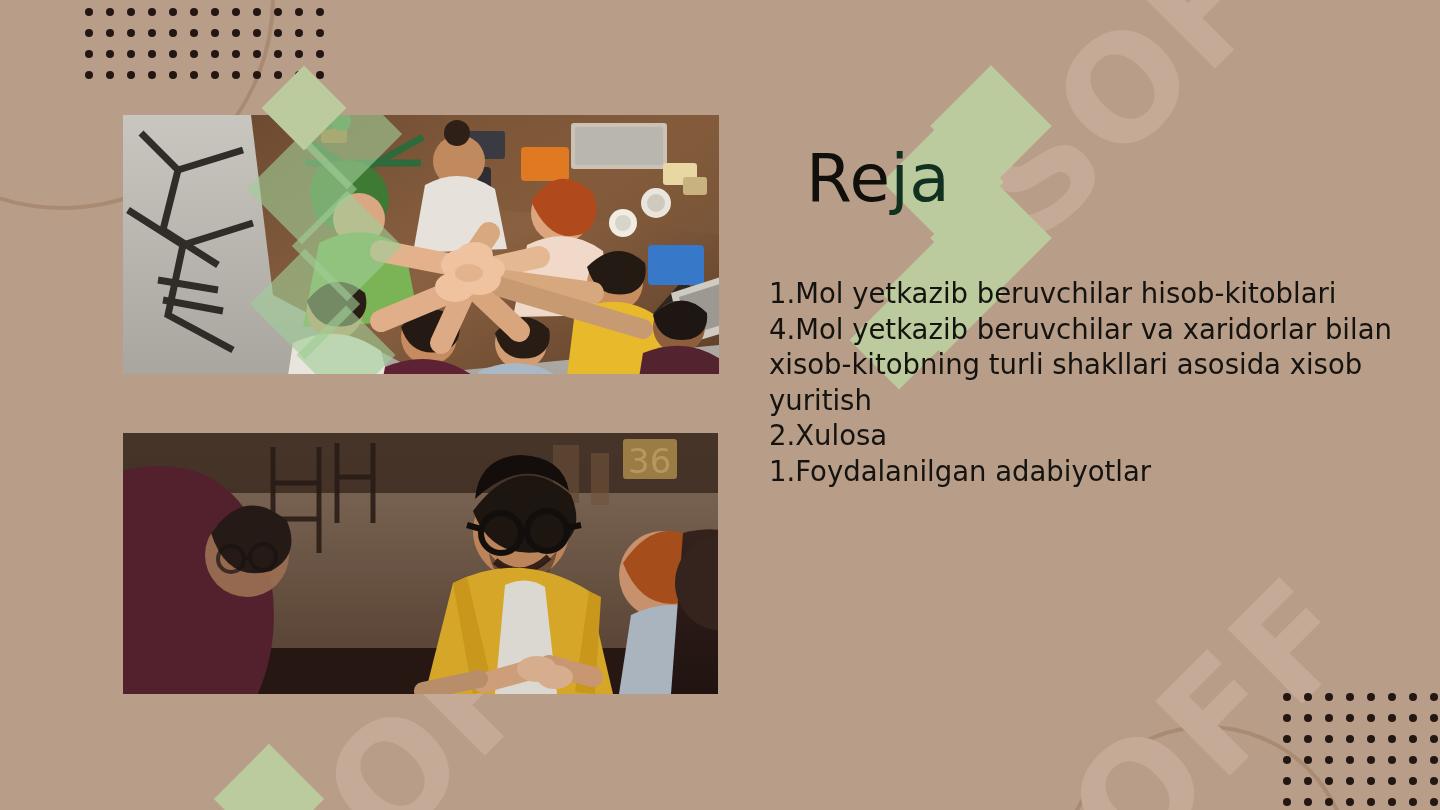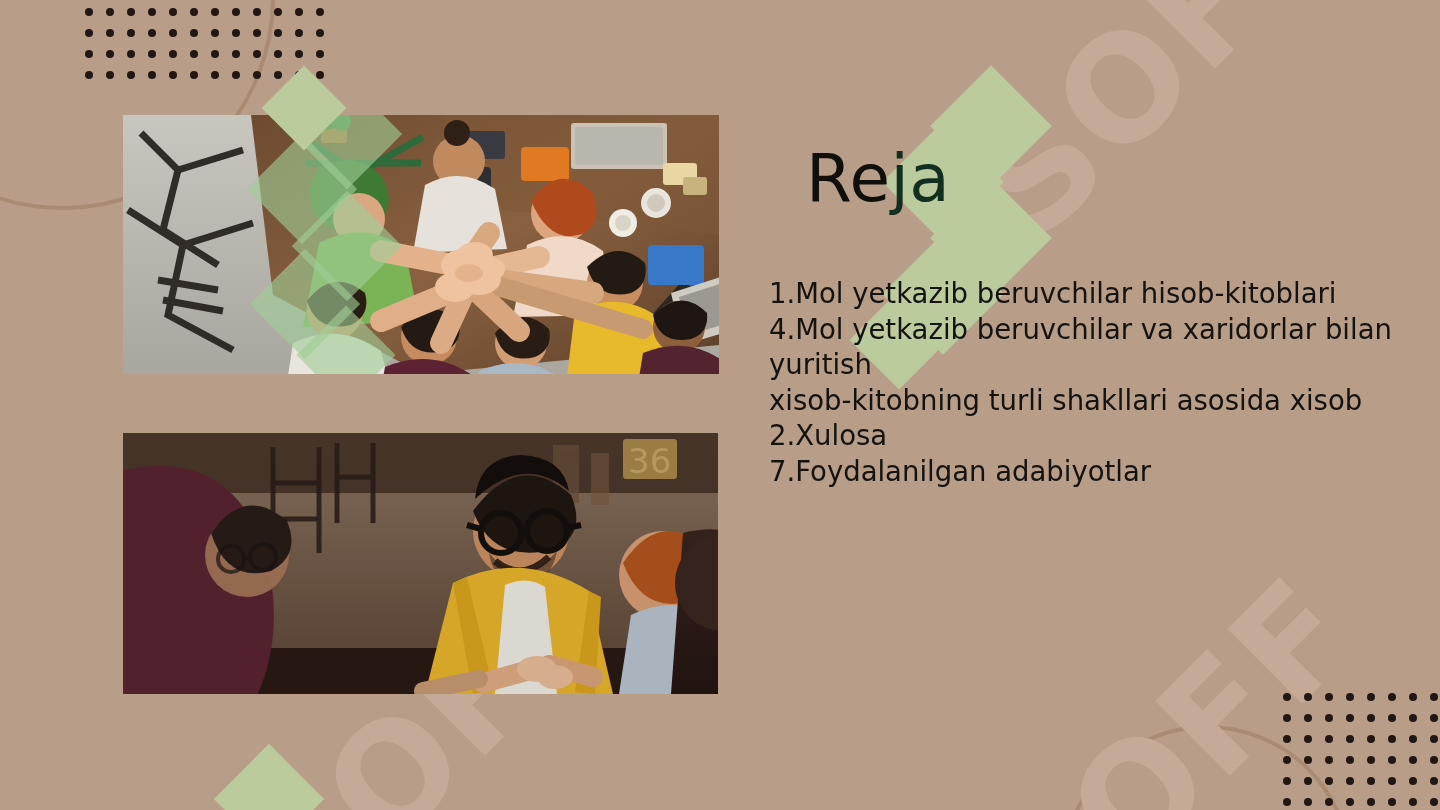--- a/index.html
+++ b/index.html
@@ -481,19 +481,19 @@
 
   <div class="wm-logo wm-logo-green-tl">
     <div class="blk" style="left:34px; top:-34px; width:60px; height:60px;"></div>
   </div>
 
   <div class="title"><span>Re</span><span class="tint">ja</span></div>
 
   <div class="body-list">
     <span class="ln">1.Mol yetkazib beruvchilar hisob-kitoblari</span>
     <span class="ln">4.Mol yetkazib beruvchilar va xaridorlar bilan</span>
+    <span class="ln">xisob-kitobning turli shakllari asosida xisob</span>
     <span class="ln">yuritish</span>
-    <span class="ln">xisob-kitobning turli shakllari asosida xisob</span>
     <span class="ln">2.Xulosa</span>
-    <span class="ln">7.Foydalanilgan adabiyotlar</span>
+    <span class="ln">1.Foydalanilgan adabiyotlar</span>
   </div>
 
 </div>
 
 </body></html>

